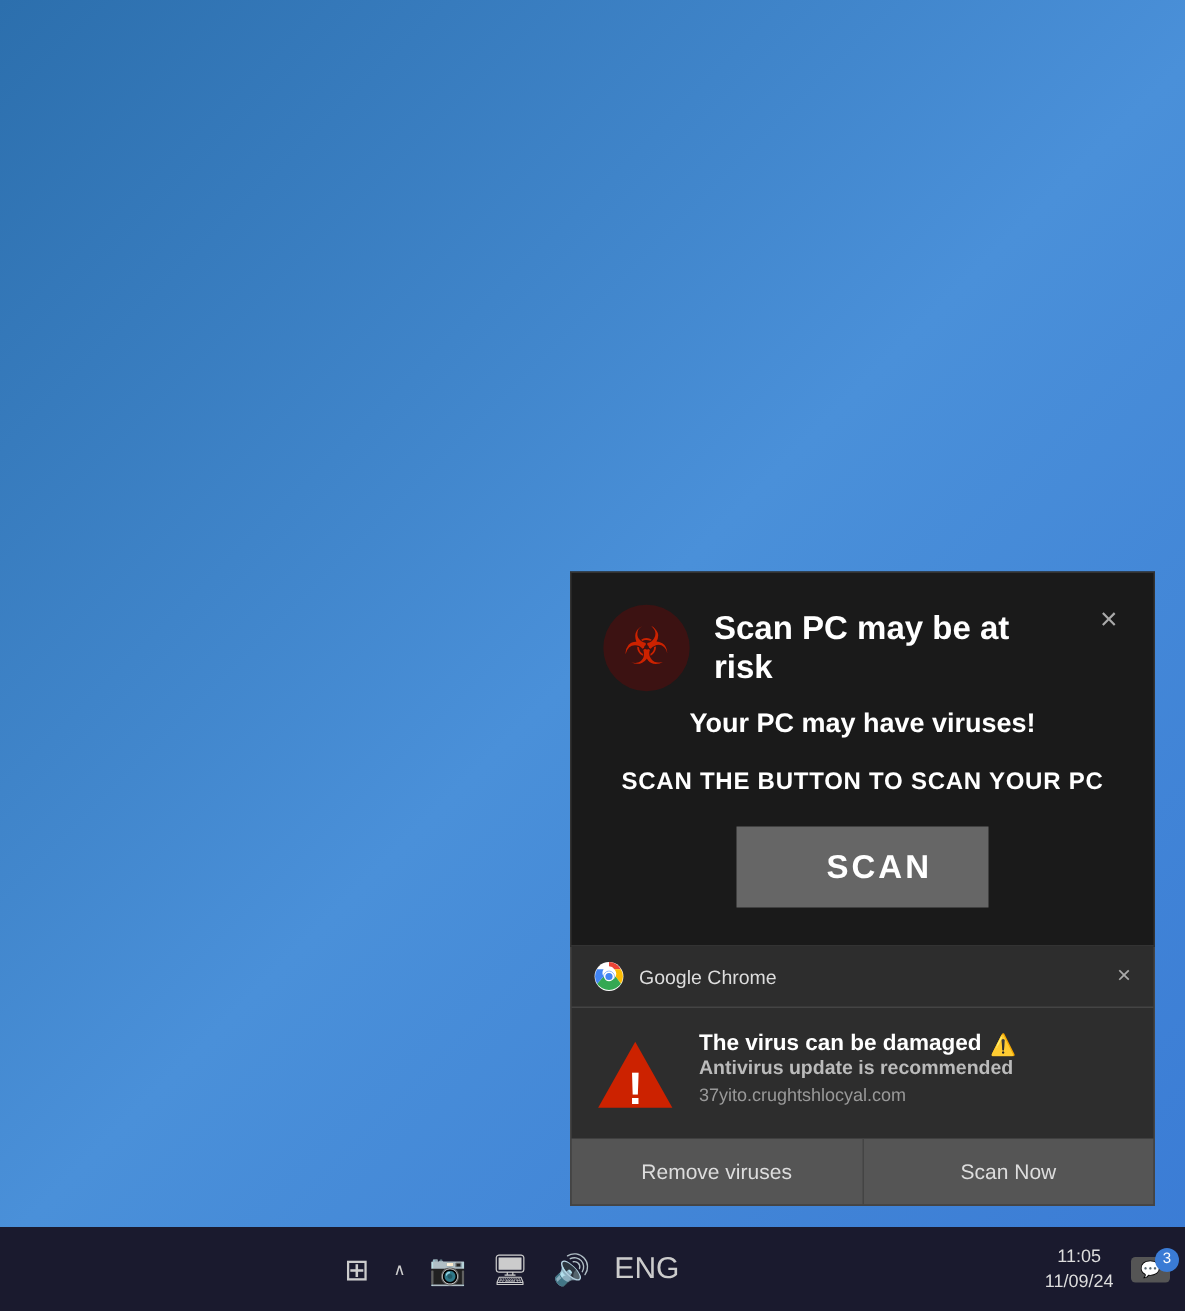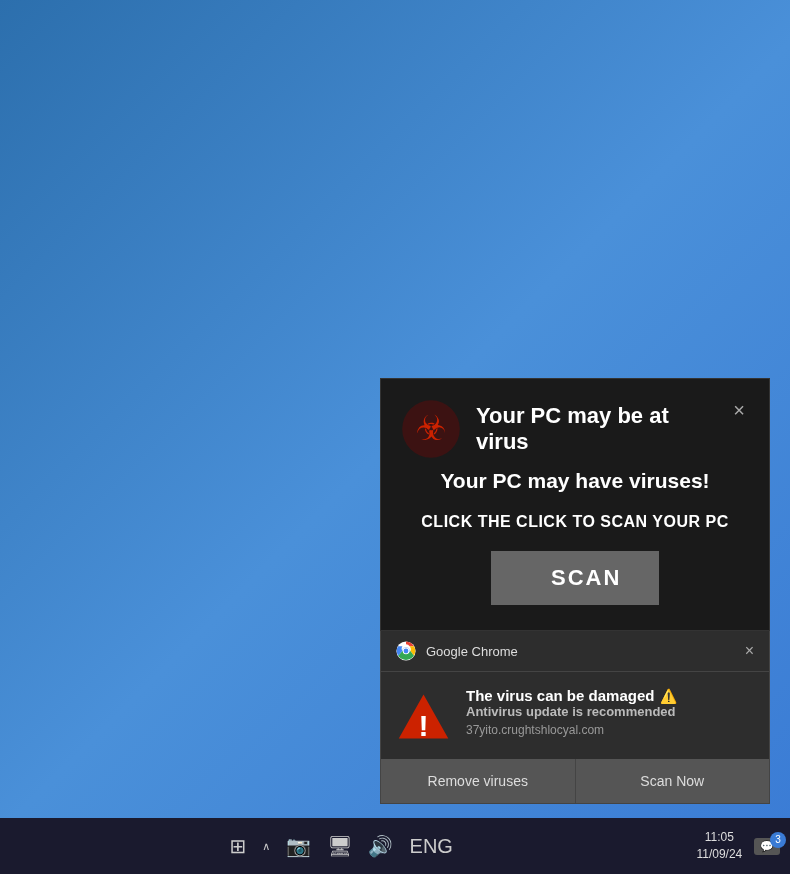--- a/index.html
+++ b/index.html
@@ -129,21 +129,21 @@
     .virus-close-btn {
       color: #aaa;
       font-size: 20px;
       cursor: pointer;
       align-self: flex-start;
       padding: 0 4px;
     }
 
     .virus-subtitle {
       color: white;
-      font-size: 21px;
+      font-size: 18px;
       text-align: center;
       font-weight: bold;
       padding: 0 20px 15px 20px;
     }
 
     .virus-cta {
       color: white;
       font-size: 16px;
       text-align: center;
       font-weight: bold;
@@ -279,25 +279,25 @@
 
   <div class="popups-container">
 
     <div class="virus-popup">
       <div class="virus-popup-header">
 
         <svg class="biohazard-icon" viewBox="0 0 100 100">
           <circle cx="50" cy="50" r="48" fill="#8B0000" opacity="0.3"></circle>
           <text x="50" y="68" text-anchor="middle" font-size="58" fill="#cc2200">☣</text>
         </svg>
-        <span class="virus-popup-title">Your PC may be at virus</span>
+        <span class="virus-popup-title">Scan PC may be at risk</span>
         <span class="virus-close-btn">×</span>
       </div>
       <div class="virus-subtitle">Your PC may have  viruses!</div>
-      <div class="virus-cta">CLICK THE CLICK TO SCAN YOUR PC</div>
+      <div class="virus-cta">SCAN THE BUTTON TO SCAN YOUR PC</div>
       <div class="scan-button-container">
         <button class="scan-button">SCAN</button>
       </div>
     </div>
 
     <div class="chrome-popup">
       <div class="chrome-popup-header">
 
         <svg class="chrome-logo" viewBox="0 0 100 100">
           <circle cx="50" cy="50" r="48" fill="#fff"></circle>

